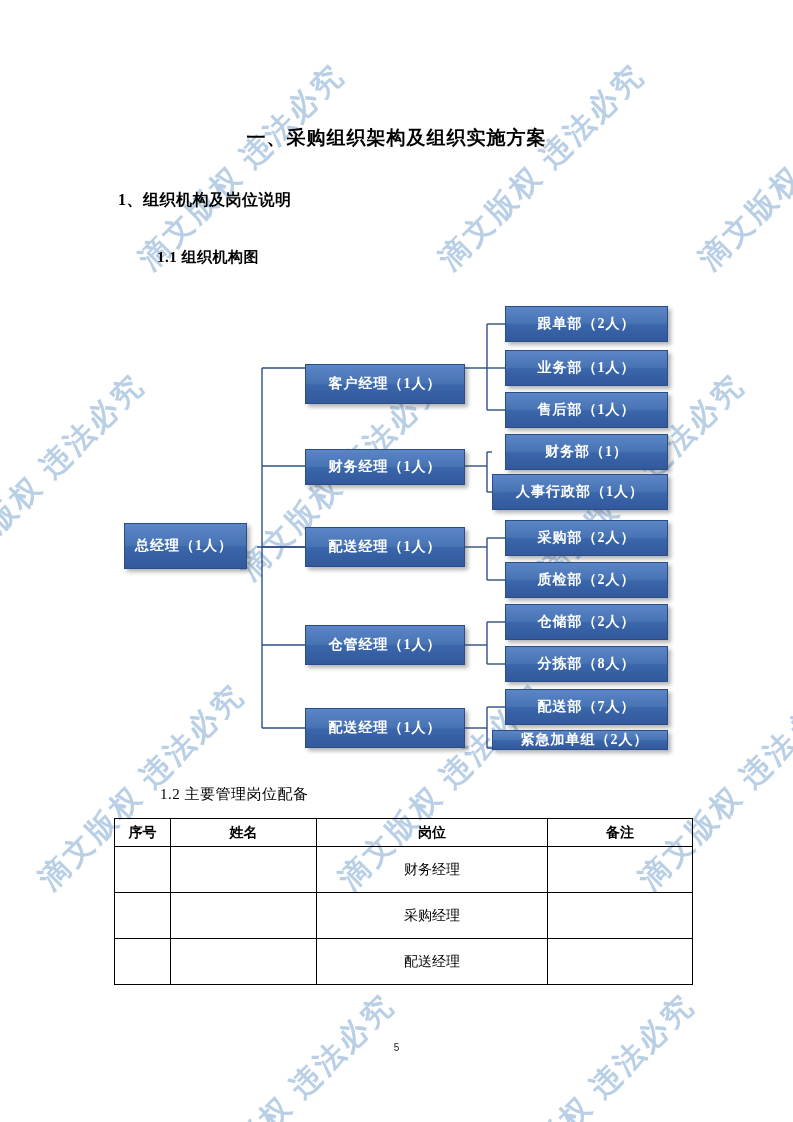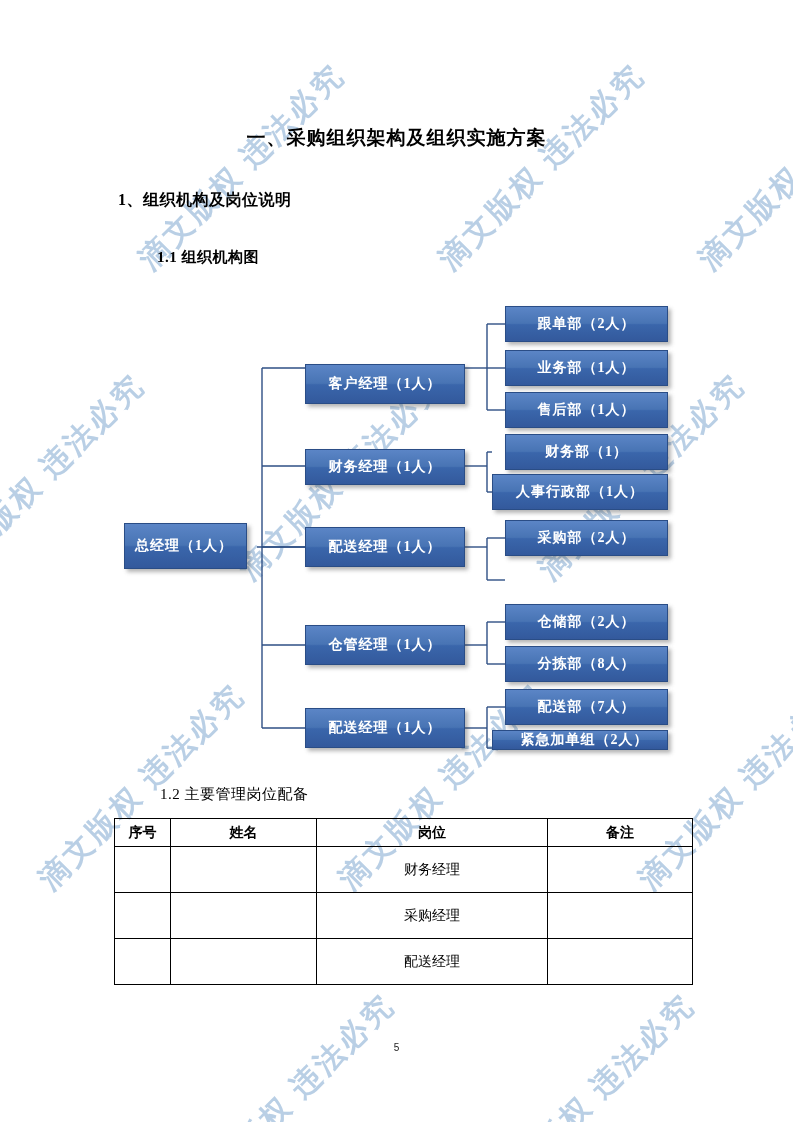--- a/index.html
+++ b/index.html
@@ -169,20 +169,21 @@
     <div class="node center" style="left:305px;top:708px;width:160px;height:40px;">配送经理（1人）</div>
 
     <div class="node center" style="left:505px;top:306px;width:163px;height:36px;">跟单部（2人）</div>
     <div class="node center" style="left:505px;top:350px;width:163px;height:36px;">业务部（1人）</div>
     <div class="node center" style="left:505px;top:392px;width:163px;height:36px;">售后部（1人）</div>
 
     <div class="node center" style="left:505px;top:434px;width:163px;height:36px;">财务部（1）</div>
     <div class="node center" style="left:492px;top:474px;width:176px;height:36px;">人事行政部（1人）</div>
 
     <div class="node center" style="left:505px;top:520px;width:163px;height:36px;">采购部（2人）</div>
+    <div class="node center" style="left:505px;top:562px;width:163px;height:36px;">质检部（2人）</div>
 
     <div class="node center" style="left:505px;top:604px;width:163px;height:36px;">仓储部（2人）</div>
     <div class="node center" style="left:505px;top:646px;width:163px;height:36px;">分拣部（8人）</div>
 
     <div class="node center" style="left:505px;top:689px;width:163px;height:36px;">配送部（7人）</div>
     <div class="node center" style="left:492px;top:730px;width:176px;height:20px;padding-left:9px;">紧急加单组（2人）</div>
   </div>
 
   <table class="tbl">
     <thead>

